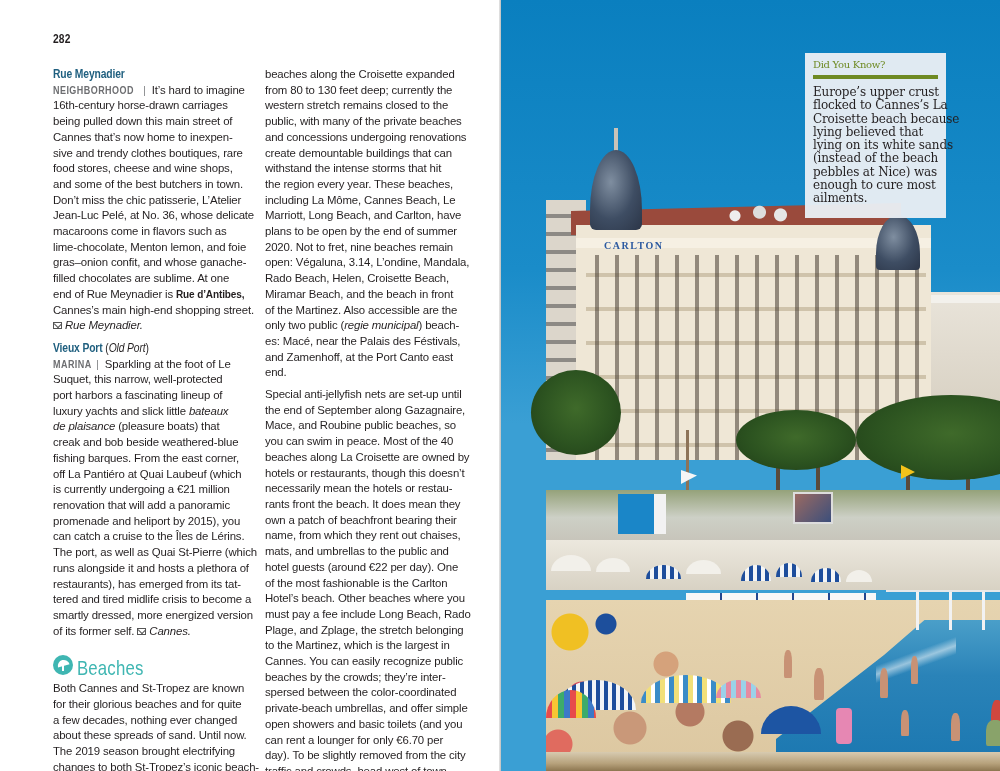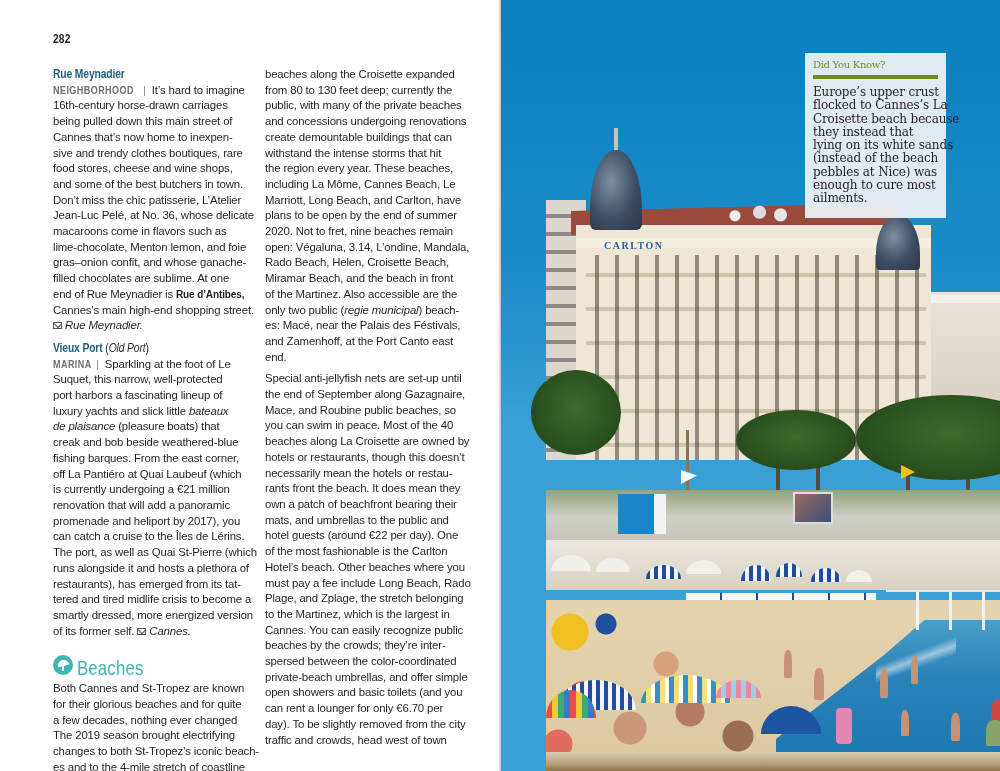--- a/index.html
+++ b/index.html
@@ -185,51 +185,53 @@
         <span>luxury yachts and slick little </span><span class="ital">bateaux</span>
       </span>
       <span class="line">
         <span class="ital">de plaisance</span><span> (pleasure boats) that</span>
       </span>
       <span class="line">creak and bob beside weathered-blue</span>
       <span class="line">fishing barques. From the east corner,</span>
       <span class="line">off La Pantiéro at Quai Laubeuf (which</span>
       <span class="line">is currently undergoing a €21 million</span>
       <span class="line">renovation that will add a panoramic</span>
-      <span class="line">promenade and heliport by 2017), you</span>
+      <span class="line">promenade and heliport by 2015), you</span>
       <span class="line">can catch a cruise to the Îles de Lérins.</span>
       <span class="line">The port, as well as Quai St-Pierre (which</span>
       <span class="line">runs alongside it and hosts a plethora of</span>
       <span class="line">restaurants), has emerged from its tat-</span>
       <span class="line">tered and tired midlife crisis to become a</span>
       <span class="line">smartly dressed, more energized version</span>
       <span class="line">
         <span>of its former self. </span><span class="mail-icon"></span><span class="ital">Cannes.</span>
       </span>
     </div>
 
     <div class="section-head">
       <span class="beach-icon"></span>
       <span class="section-title">Beaches</span>
     </div>
     <div class="para">
       <span class="line">Both Cannes and St-Tropez are known</span>
       <span class="line">for their glorious beaches and for quite</span>
       <span class="line">a few decades, nothing ever changed</span>
+      <span class="line">about these spreads of sand. Until now.</span>
       <span class="line">The 2019 season brought electrifying</span>
       <span class="line">changes to both St-Tropez’s iconic beach-</span>
       <span class="line">es and to the 4-mile stretch of coastline</span>
 
     </div>
   </div>
 
   <div class="col col-2">
     <div class="para">
       <span class="line">beaches along the Croisette expanded</span>
       <span class="line">from 80 to 130 feet deep; currently the</span>
+      <span class="line">western stretch remains closed to the</span>
       <span class="line">public, with many of the private beaches</span>
       <span class="line">and concessions undergoing renovations</span>
       <span class="line">create demountable buildings that can</span>
       <span class="line">withstand the intense storms that hit</span>
       <span class="line">the region every year. These beaches,</span>
       <span class="line">including La Môme, Cannes Beach, Le</span>
       <span class="line">Marriott, Long Beach, and Carlton, have</span>
       <span class="line">plans to be open by the end of summer</span>
       <span class="line">2020. Not to fret, nine beaches remain</span>
       <span class="line">open: Végaluna, 3.14, L’ondine, Mandala,</span>
@@ -246,20 +248,21 @@
     <div class="para">
       <span class="line">Special anti-jellyfish nets are set-up until</span>
       <span class="line">the end of September along Gazagnaire,</span>
       <span class="line">Mace, and Roubine public beaches, so</span>
       <span class="line">you can swim in peace. Most of the 40</span>
       <span class="line">beaches along La Croisette are owned by</span>
       <span class="line">hotels or restaurants, though this doesn’t</span>
       <span class="line">necessarily mean the hotels or restau-</span>
       <span class="line">rants front the beach. It does mean they</span>
       <span class="line">own a patch of beachfront bearing their</span>
+      <span class="line">name, from which they rent out chaises,</span>
       <span class="line">mats, and umbrellas to the public and</span>
       <span class="line">hotel guests (around €22 per day). One</span>
       <span class="line">of the most fashionable is the Carlton</span>
       <span class="line">Hotel’s beach. Other beaches where you</span>
       <span class="line">must pay a fee include Long Beach, Rado</span>
       <span class="line">Plage, and Zplage, the stretch belonging</span>
       <span class="line">to the Martinez, which is the largest in</span>
       <span class="line">Cannes. You can easily recognize public</span>
       <span class="line">beaches by the crowds; they’re inter-</span>
       <span class="line">spersed between the color-coordinated</span>
@@ -337,20 +340,20 @@
   <div class="photo-layer seawall"></div>
 </div>
 
 <div class="dyk-box">
   <div class="dyk-title">Did You Know?</div>
   <div class="dyk-rule"></div>
   <div class="dyk-text">
     <span class="line">Europe’s upper crust</span>
     <span class="line">flocked to Cannes’s La</span>
     <span class="line">Croisette beach because</span>
-    <span class="line">they instead that</span>
+    <span class="line">lying believed that</span>
     <span class="line">lying on its white sands</span>
     <span class="line">(instead of the beach</span>
     <span class="line">pebbles at Nice) was</span>
     <span class="line">enough to cure most</span>
     <span class="line">ailments.</span>
   </div>
 </div>
 
 </body></html>

